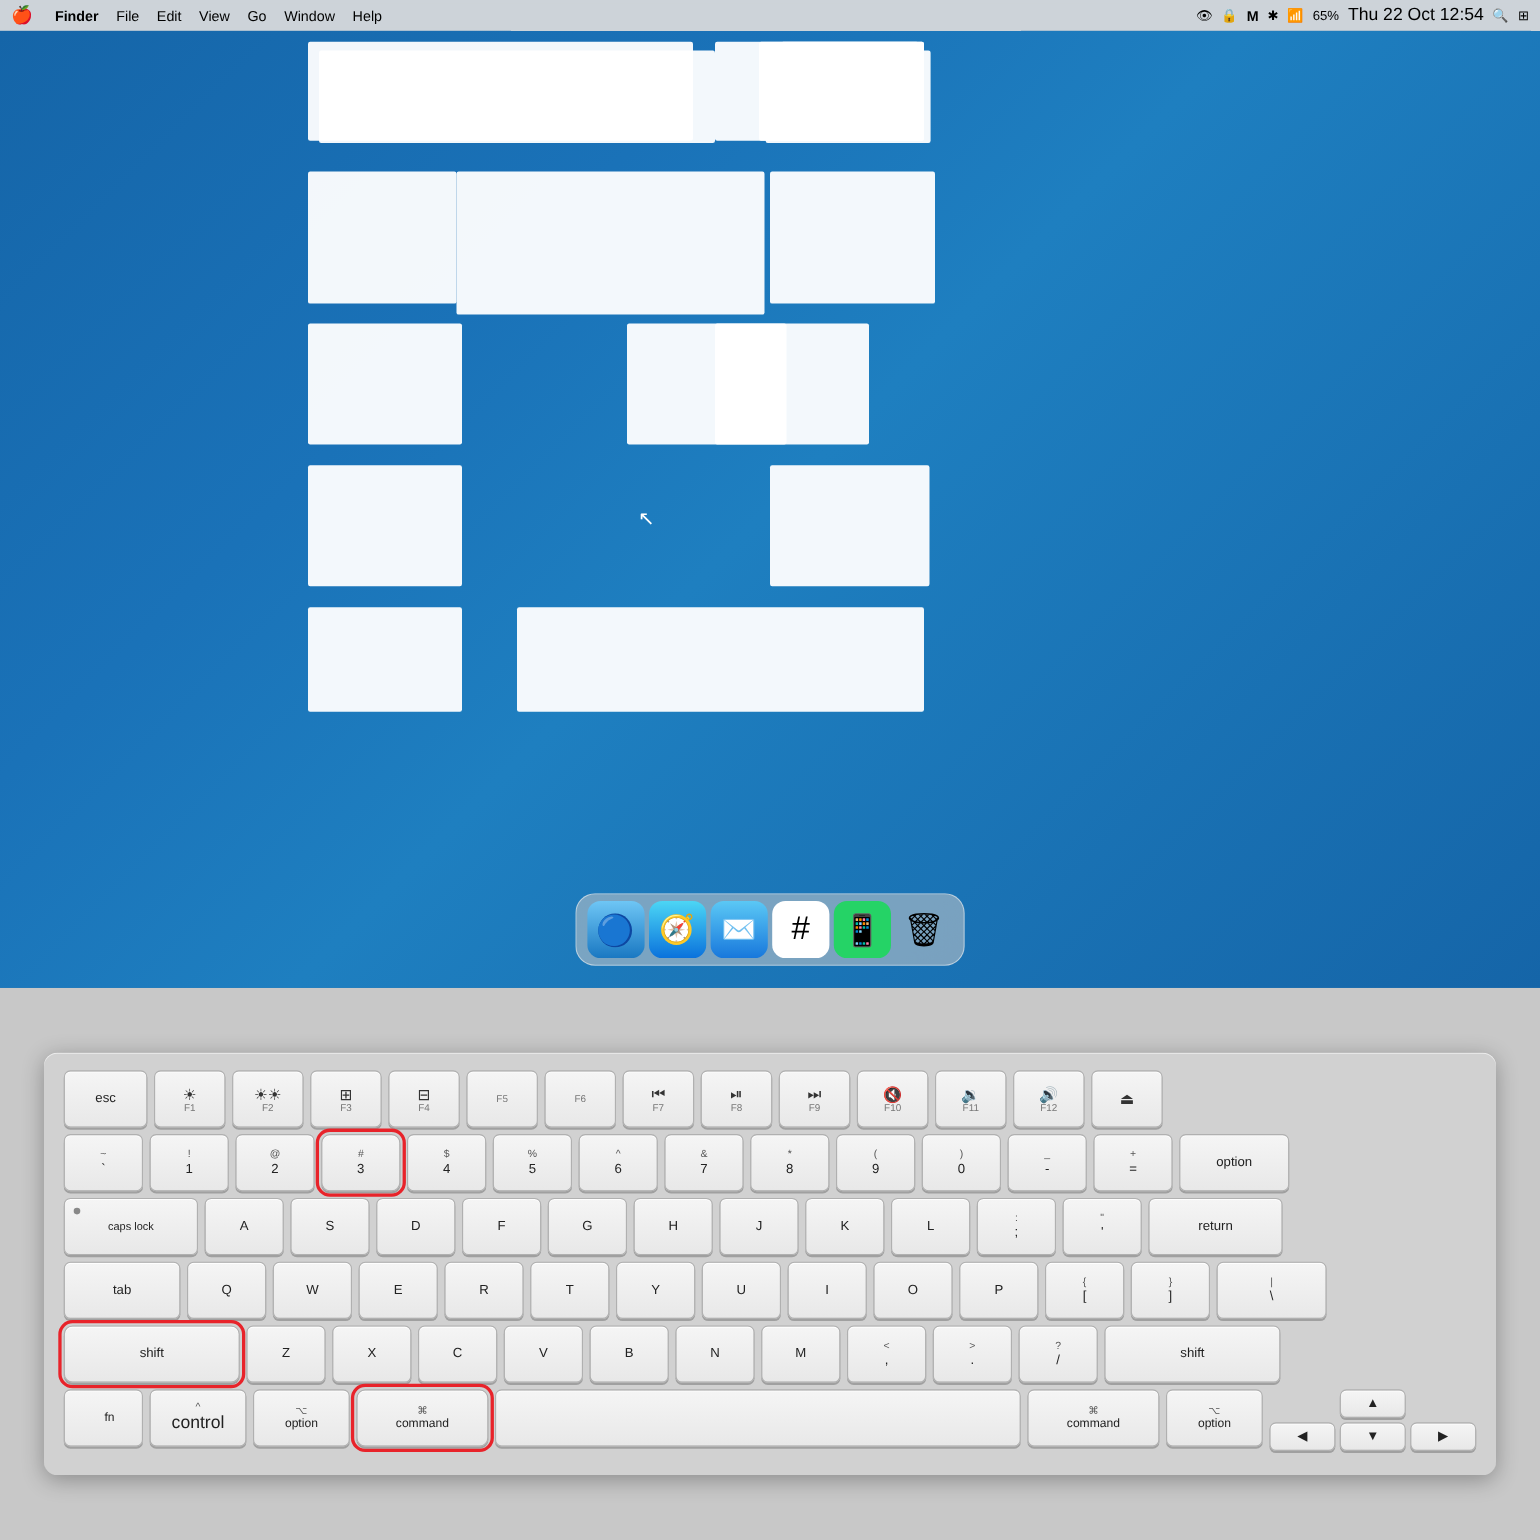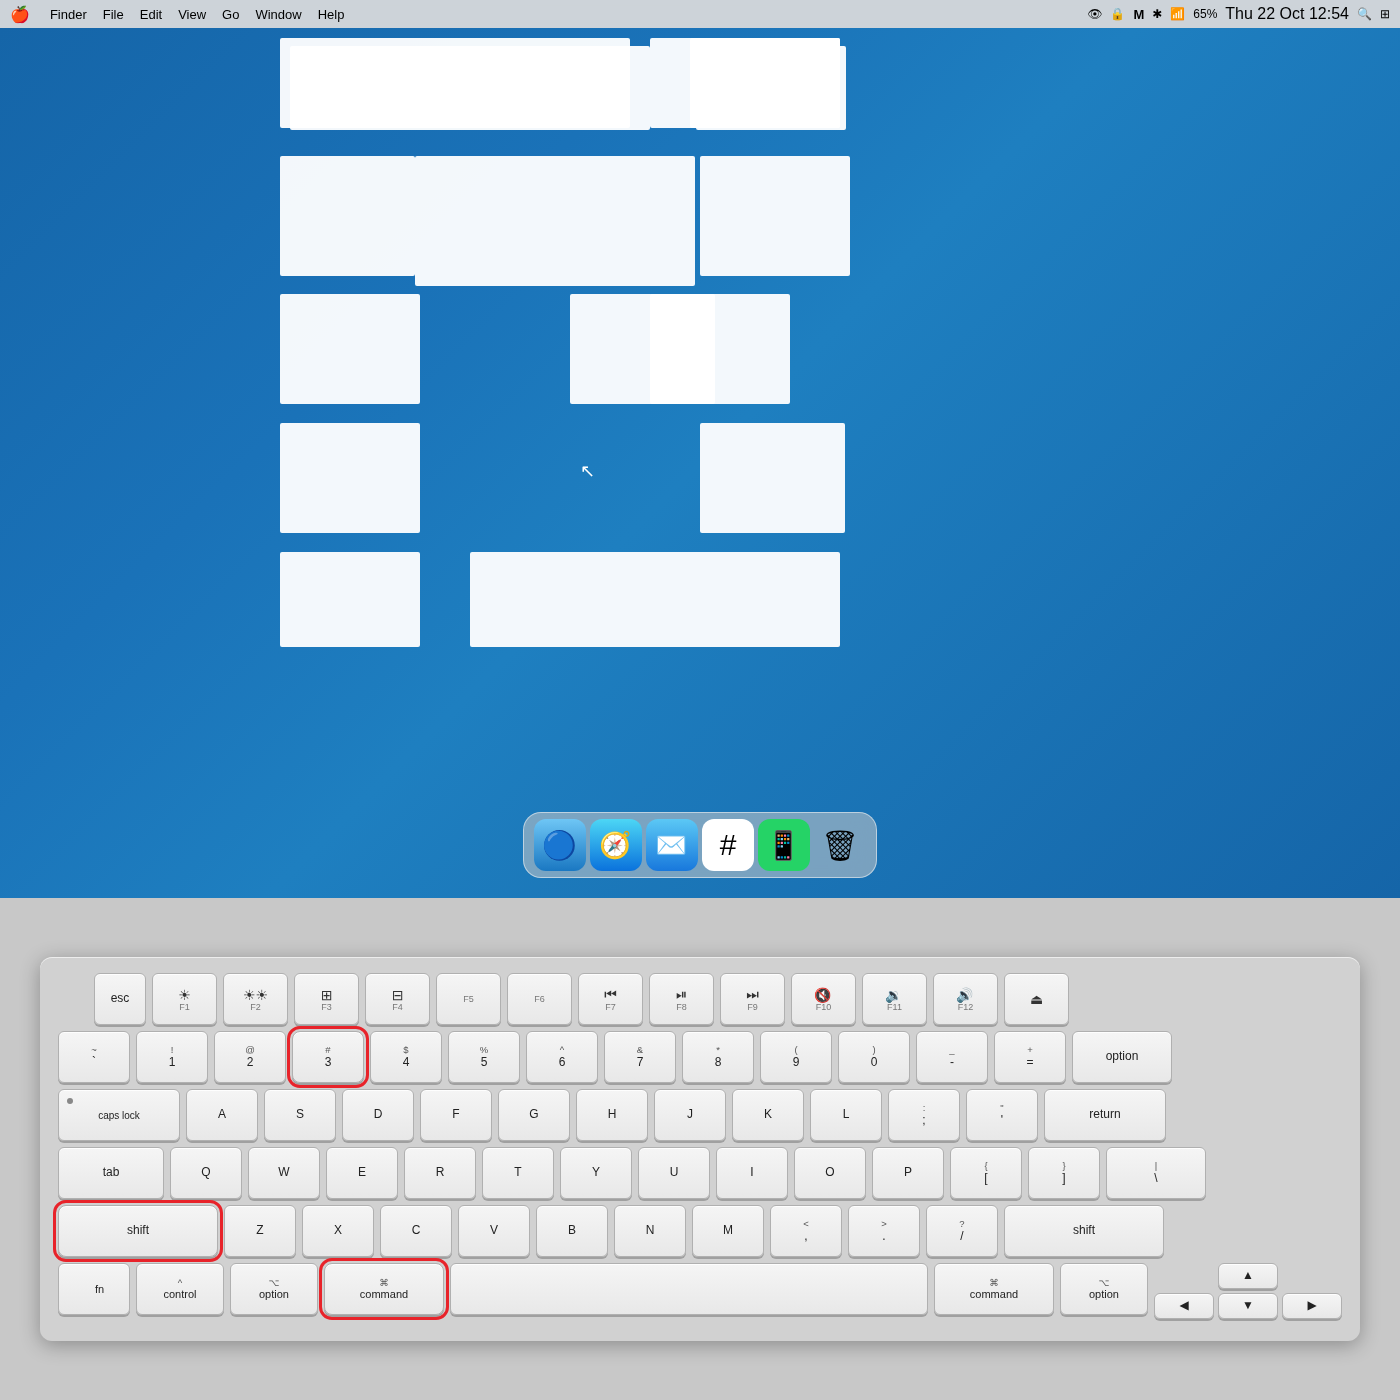--- a/index.html
+++ b/index.html
@@ -22,21 +22,21 @@
       padding: 0 10px;
       font-size: 13px;
       color: #000;
       gap: 16px;
       position: relative;
       z-index: 100;
     }
     #menubar .apple-logo { font-size: 16px; margin-right: 4px; }
     #menubar .menu-items { display: flex; gap: 16px; align-items: center; }
     #menubar .menu-item { cursor: pointer; white-space: nowrap; }
-    #menubar .menu-item.bold { font-weight: 400; }
+    #menubar .menu-item.bold { font-weight: 700; }
     #menubar .status-icons {
       margin-left: auto;
       display: flex;
       align-items: center;
       gap: 8px;
       font-size: 12px;
     }
     #menubar .clock { font-size: 16px; }
 
     
@@ -146,21 +146,21 @@
       color: #777;
       line-height: 1;
       text-align: center;
     }
     .key .icon-label {
       font-size: 14px;
       color: #333;
     }
 
     
-    .key-esc { width: 52px; margin-left: 36px; }
+    .key-esc { width: 76px; }
     .key-fn-std { width: 65px; }
     .key-std { width: 72px; height: 52px; }
     .key-delete { width: 100px; }
     .key-tab { width: 106px; }
     .key-caps { width: 122px; }
     .key-return { width: 122px; }
     .key-shift-l { width: 160px; }
     .key-shift-r { width: 160px; }
     .key-fn { width: 72px; padding-left: 11px; }
     .key-control { width: 88px; }
@@ -492,21 +492,21 @@
         <span class="main-label">shift</span>
       </div>
     </div>
 
     <div class="key-row" style="align-items:flex-start;">
       <div class="key key-fn">
         <span class="main-label" style="font-size:11px;">fn</span>
       </div>
       <div class="key key-control">
         <span class="top-label">^</span>
-        <span class="main-label" style="font-size:11px;">control</span>
+        <span class="main-label" style="font-size:16px;">control</span>
       </div>
       <div class="key key-option">
         <span class="top-label">⌥</span>
         <span class="main-label" style="font-size:11px;">option</span>
       </div>
       <div class="key key-command-l key-highlighted">
         <span class="top-label">⌘</span>
         <span class="main-label" style="font-size:11px;">command</span>
       </div>
       <div class="key key-space">

